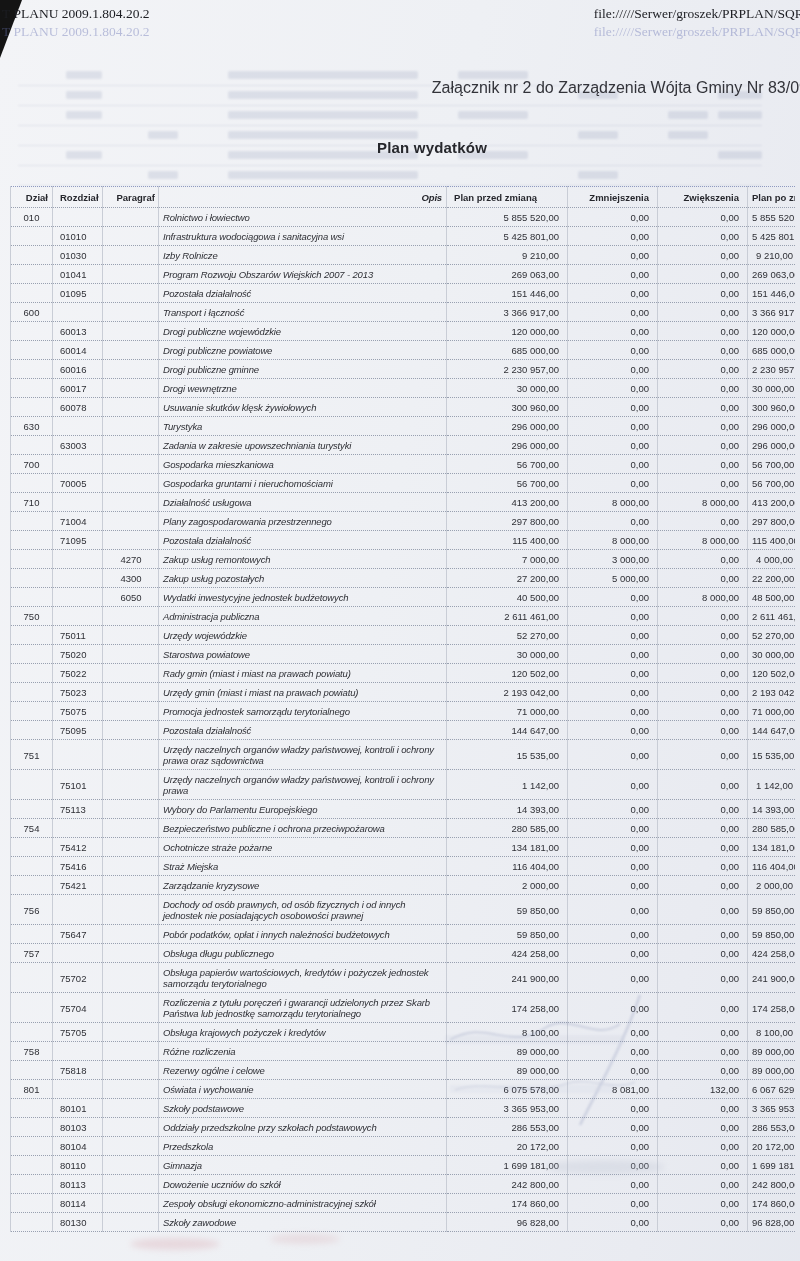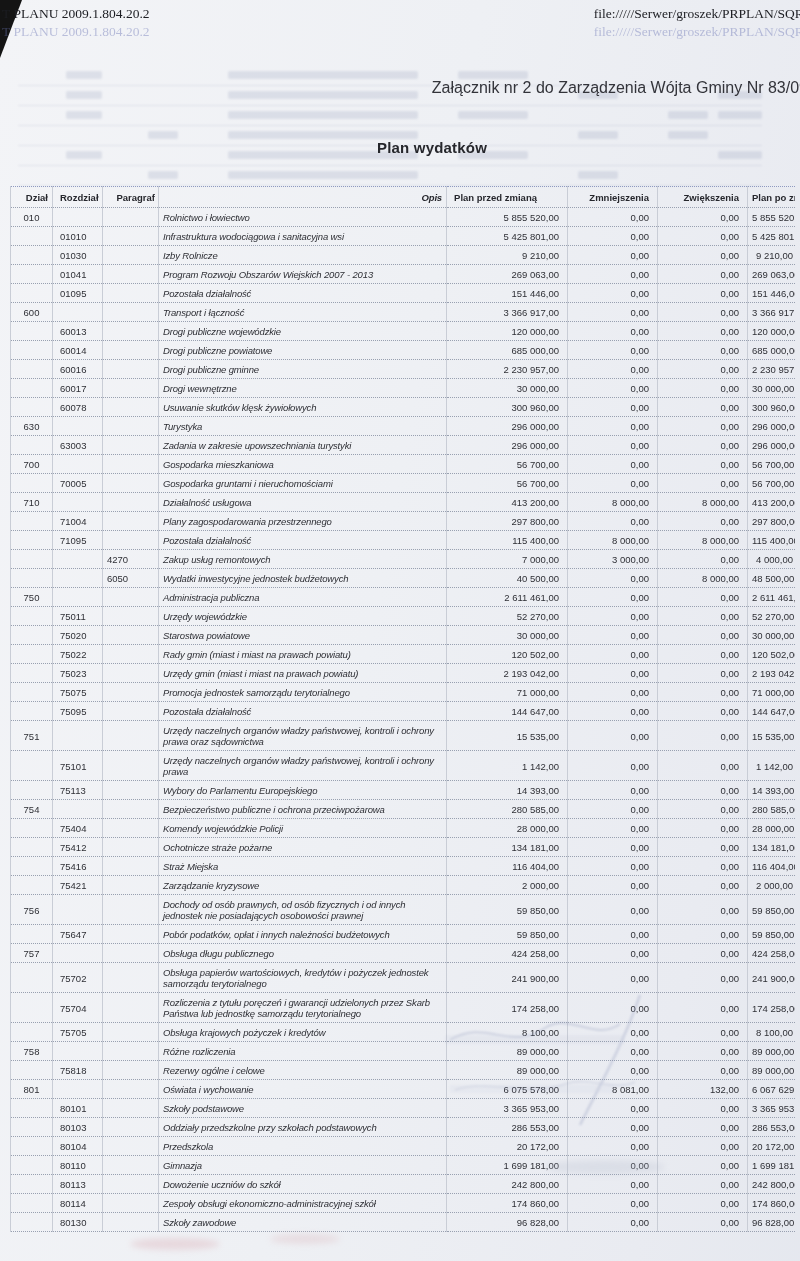--- a/index.html
+++ b/index.html
@@ -51,21 +51,21 @@
     padding:4px 4px 3px 4px;vertical-align:middle;overflow:hidden;
   }
   table.budget th:last-child,table.budget td:last-child{border-right:none;}
   table.budget th:first-child,table.budget td:first-child{border-left:1px solid #c9cdd6;}
   table.budget thead th{
     border-top:1px dotted #8f9ac0;font-weight:bold;color:#26272d;
     white-space:nowrap;padding-top:5px;padding-bottom:4px;
   }
   .c0{text-align:center;}
   .c1{text-align:left;padding-left:7px!important;}
-  .c2{text-align:left;padding-right:3px!important;}
+  .c2{text-align:center;padding-right:3px!important;}
   .c3{text-align:left;letter-spacing:-0.15px;font-style:italic;}
   .c4,.c5,.c6,.c7{text-align:right;white-space:nowrap;}
   .c4{padding-right:8px!important;}
   .c5{padding-right:8px!important;}
   .c6{padding-right:8px!important;}
   .c7{padding-right:2px!important;}
   thead .c0,thead .c1,thead .c2,thead .c3{text-align:right;}
   thead .c4{padding-right:30px!important;}
 </style>
 </head>
@@ -335,20 +335,30 @@
           <td class="c2">4270</td>
           <td class="c3">Zakup usług remontowych</td>
           <td class="c4">7 000,00</td>
           <td class="c5">3 000,00</td>
           <td class="c6">0,00</td>
           <td class="c7">4 000,00</td>
         </tr>
         <tr>
           <td class="c0"></td>
           <td class="c1"></td>
+          <td class="c2">4300</td>
+          <td class="c3">Zakup usług pozostałych</td>
+          <td class="c4">27 200,00</td>
+          <td class="c5">5 000,00</td>
+          <td class="c6">0,00</td>
+          <td class="c7">22 200,00</td>
+        </tr>
+        <tr>
+          <td class="c0"></td>
+          <td class="c1"></td>
           <td class="c2">6050</td>
           <td class="c3">Wydatki inwestycyjne jednostek budżetowych</td>
           <td class="c4">40 500,00</td>
           <td class="c5">0,00</td>
           <td class="c6">8 000,00</td>
           <td class="c7">48 500,00</td>
         </tr>
         <tr>
           <td class="c0">750</td>
           <td class="c1"></td>
@@ -451,30 +461,20 @@
         </tr>
         <tr>
           <td class="c0">754</td>
           <td class="c1"></td>
           <td class="c2"></td>
           <td class="c3">Bezpieczeństwo publiczne i ochrona przeciwpożarowa</td>
           <td class="c4">280 585,00</td>
           <td class="c5">0,00</td>
           <td class="c6">0,00</td>
           <td class="c7">280 585,00</td>
-        </tr>
-        <tr>
-          <td class="c0"></td>
-          <td class="c1">75404</td>
-          <td class="c2"></td>
-          <td class="c3">Komendy wojewódzkie Policji</td>
-          <td class="c4">28 000,00</td>
-          <td class="c5">0,00</td>
-          <td class="c6">0,00</td>
-          <td class="c7">28 000,00</td>
         </tr>
         <tr>
           <td class="c0"></td>
           <td class="c1">75412</td>
           <td class="c2"></td>
           <td class="c3">Ochotnicze straże pożarne</td>
           <td class="c4">134 181,00</td>
           <td class="c5">0,00</td>
           <td class="c6">0,00</td>
           <td class="c7">134 181,00</td>

